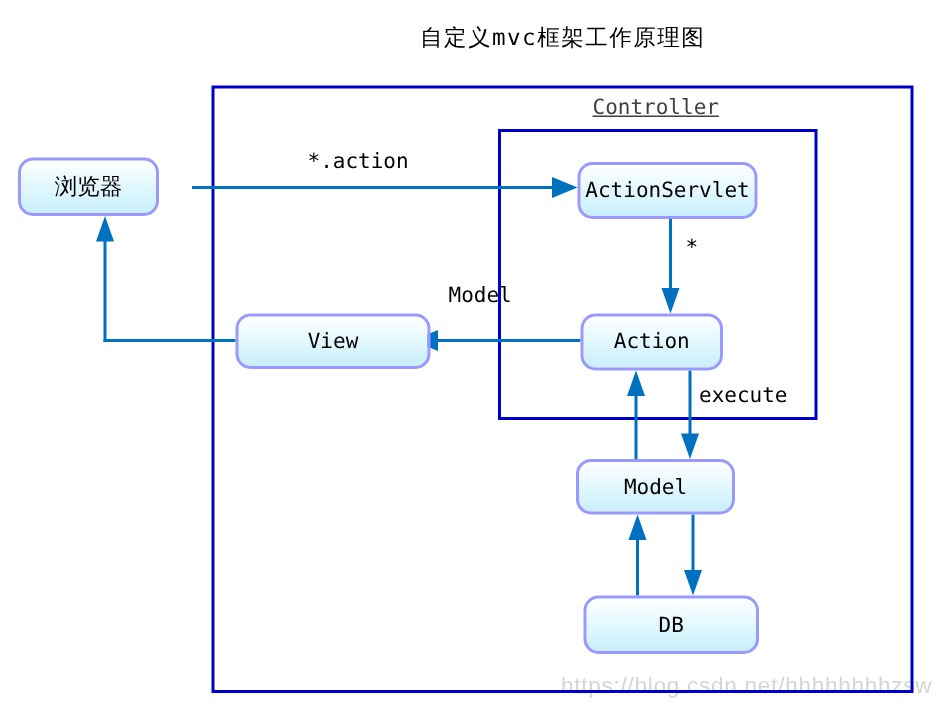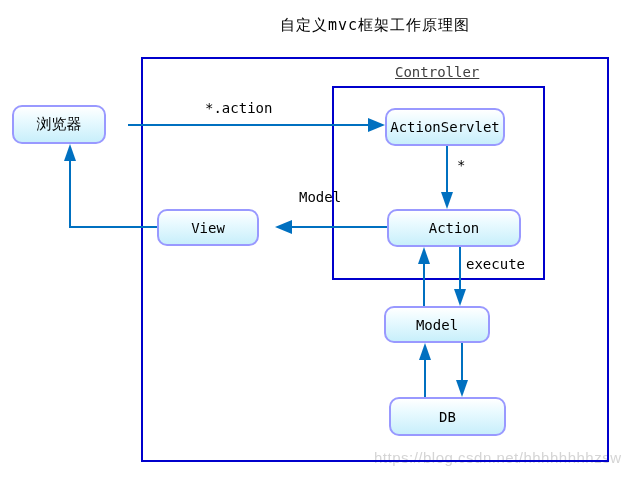--- a/index.html
+++ b/index.html
@@ -98,25 +98,25 @@
   <div class="abs arrow arrow-down" style="left:456px;top:380px;"></div>
 
   <div class="abs node" style="left:12px;top:105px;width:94px;height:39px;font-size:15px;">
     <span>浏览器</span>
   </div>
 
   <div class="abs node" style="left:385px;top:108px;width:120px;height:38px;">
     <span>ActionServlet</span>
   </div>
 
-  <div class="abs node" style="left:387px;top:209px;width:134px;height:38px;">
+  <div class="abs node" style="left:387px;top:209px;width:95px;height:38px;">
     <span>Action</span>
   </div>
 
-  <div class="abs node" style="left:157px;top:209px;width:102px;height:37px;text-align:right;">
+  <div class="abs node" style="left:157px;top:209px;width:130px;height:37px;text-align:right;">
     <span>View</span>
   </div>
 
   <div class="abs node" style="left:384px;top:306px;width:106px;height:37px;">
     <span>Model</span>
   </div>
 
   <div class="abs node" style="left:389px;top:397px;width:117px;height:39px;">
     <span>DB</span>
   </div>

